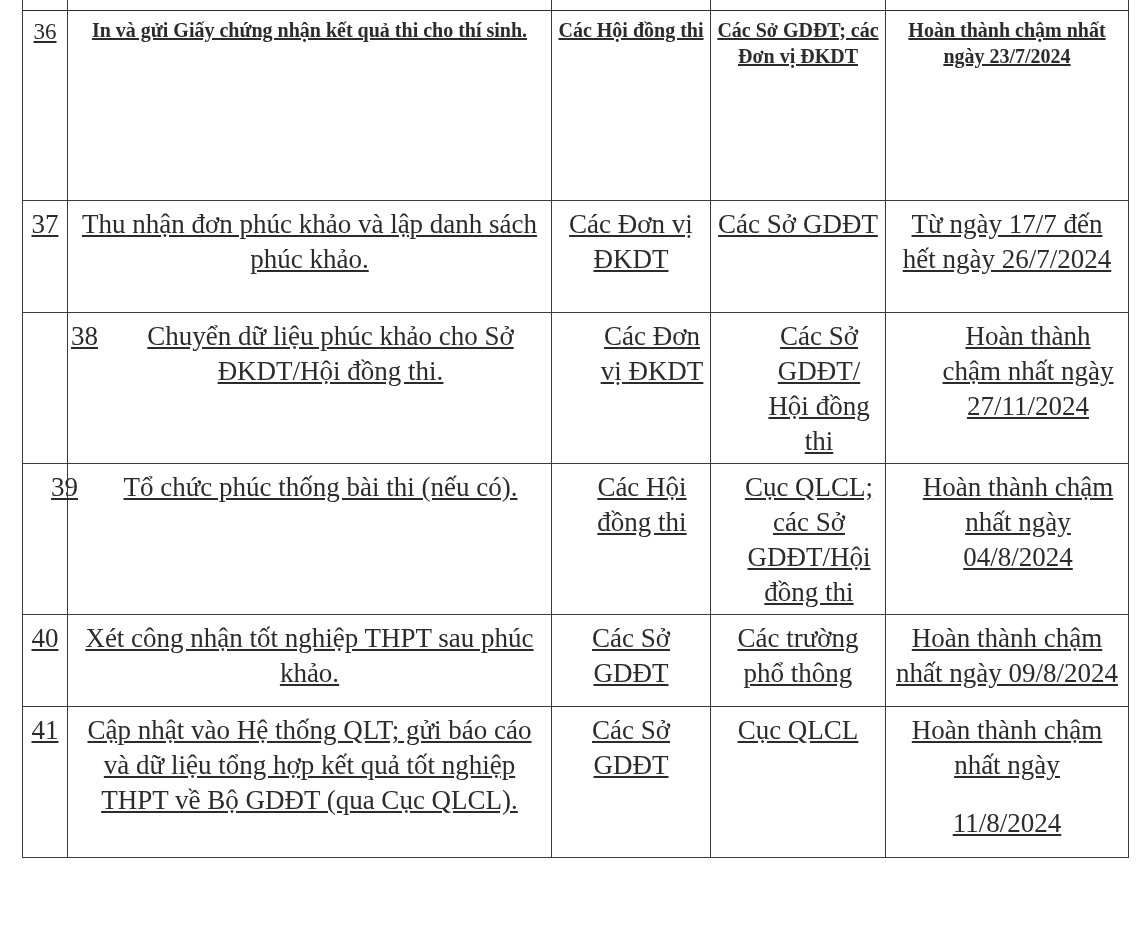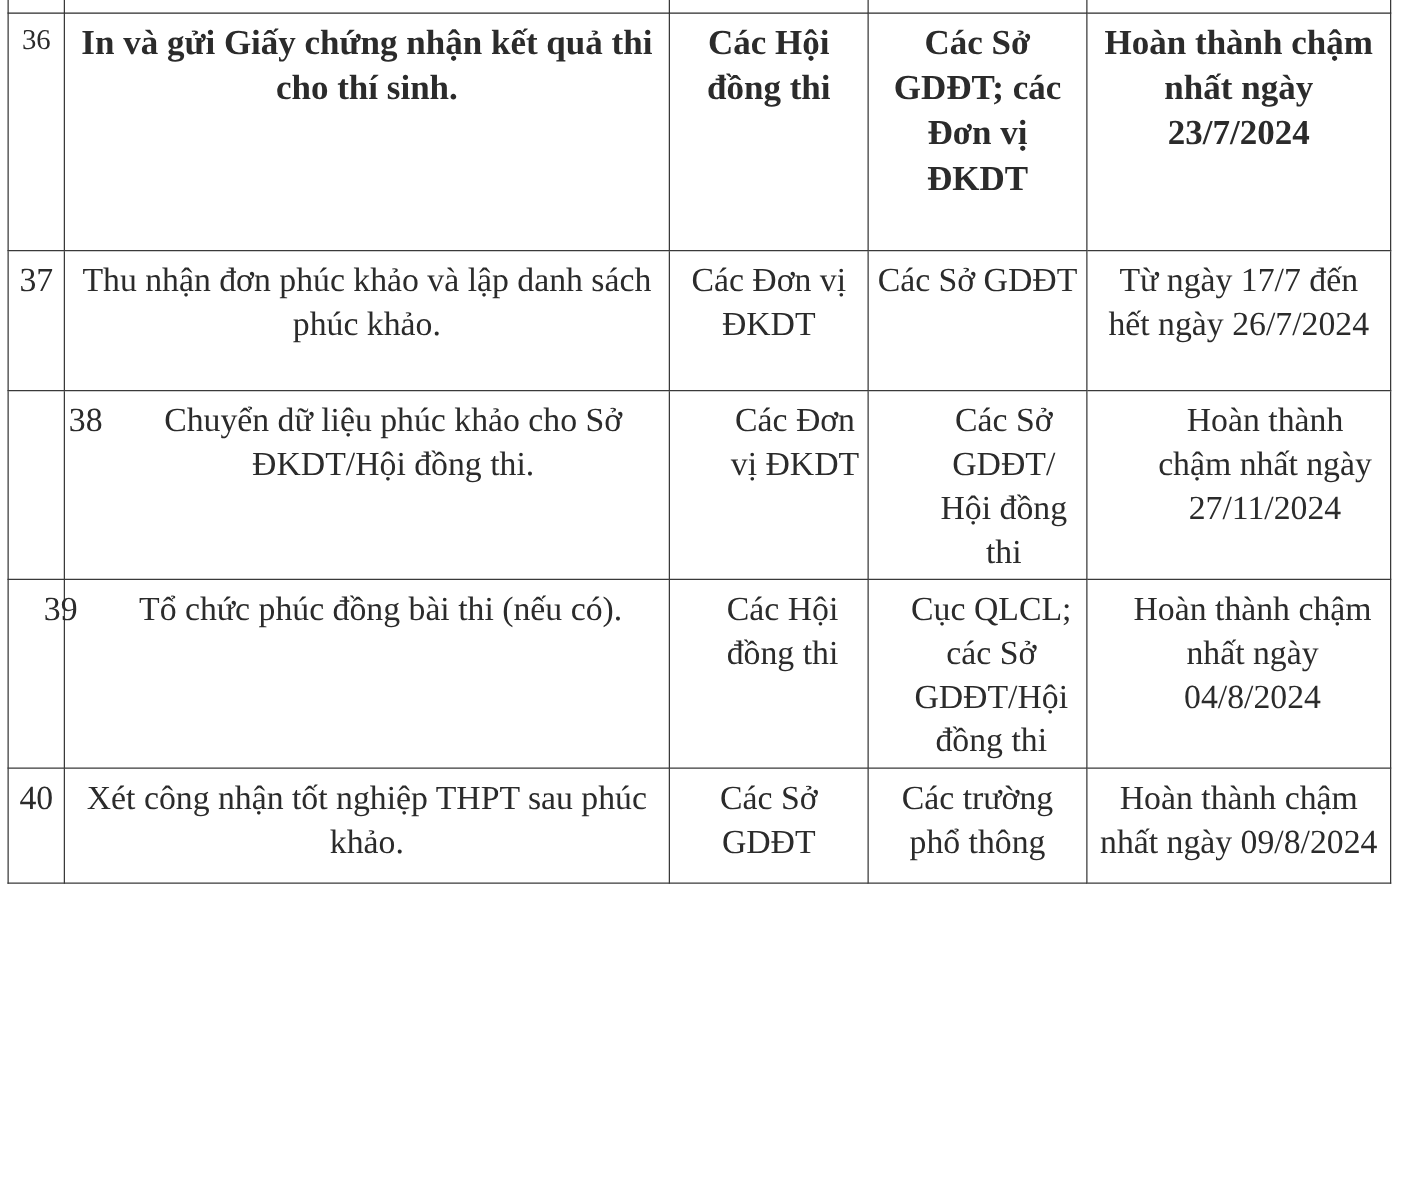--- a/index.html
+++ b/index.html
@@ -19,23 +19,24 @@
   #page {
     position: relative;
     width: 1142px;
     height: 946px;
     background: #ffffff;
   }
 
   
   .table-wrap {
     position: absolute;
-    left: 6px;
+    left: 22px;
     top: 0px;
     width: 1106px;
+    text-decoration: underline;
   }
 
   table.schedule {
     border-collapse: collapse;
     table-layout: fixed;
     width: 1106px;
   }
 
   table.schedule td {
     border: 1px solid #3a3a3a;
@@ -67,21 +68,21 @@
   
   tr.sliver td {
     height: 10px;
     padding: 0;
     border-top: none;
     border-bottom: 1.5px solid #2b2b2b;
   }
 
   tr.r36 td {
     font-weight: bold;
-    font-size: 28px;
+    font-size: 20px;
     line-height: 1.30;
   }
   tr.r36 td.stt {
     font-weight: normal;
     font-size: 23px;
   }
 
   tr.r36 td { height: 190px; }
   tr.r37 td { height: 112px; }
   tr.r38 td { height: 88px; padding-left: 48px; }
@@ -135,32 +136,42 @@
         <tr class="r38">
           <td class="stt">38</td>
           <td class="task">Chuyển dữ liệu phúc khảo cho Sở ĐKDT/Hội đồng thi.</td>
           <td class="main">Các Đơn vị ĐKDT</td>
           <td class="coord">Các Sở GDĐT/ Hội đồng thi</td>
           <td class="time">Hoàn thành chậm nhất ngày 27/11/2024</td>
         </tr>
 
         <tr class="r39">
           <td class="stt">39</td>
-          <td class="task">Tổ chức phúc đồng bài thi (nếu có).</td>
+          <td class="task">Tổ chức phúc thống bài thi (nếu có).</td>
           <td class="main">Các Hội đồng thi</td>
           <td class="coord">Cục QLCL; các Sở GDĐT/Hội đồng thi</td>
           <td class="time">Hoàn thành chậm nhất ngày 04/8/2024</td>
         </tr>
 
         <tr class="r40">
           <td class="stt">40</td>
           <td class="task">Xét công nhận tốt nghiệp THPT sau phúc khảo.</td>
           <td class="main">Các Sở GDĐT</td>
           <td class="coord">Các trường phổ thông</td>
           <td class="time">Hoàn thành chậm nhất ngày 09/8/2024</td>
         </tr>
 
+        <tr class="r41">
+          <td class="stt">41</td>
+          <td class="task">Cập nhật vào Hệ thống QLT; gửi báo cáo và dữ liệu tổng hợp kết quả tốt nghiệp THPT về Bộ GDĐT (qua Cục QLCL).</td>
+          <td class="main">Các Sở GDĐT</td>
+          <td class="coord">Cục QLCL</td>
+          <td class="time">
+            <p class="cell-p">Hoàn thành chậm nhất ngày</p>
+            <p class="gap-p">11/8/2024</p>
+          </td>
+        </tr>
 
 
       </tbody>
     </table>
   </div>
 </div>
 
 </body></html>

